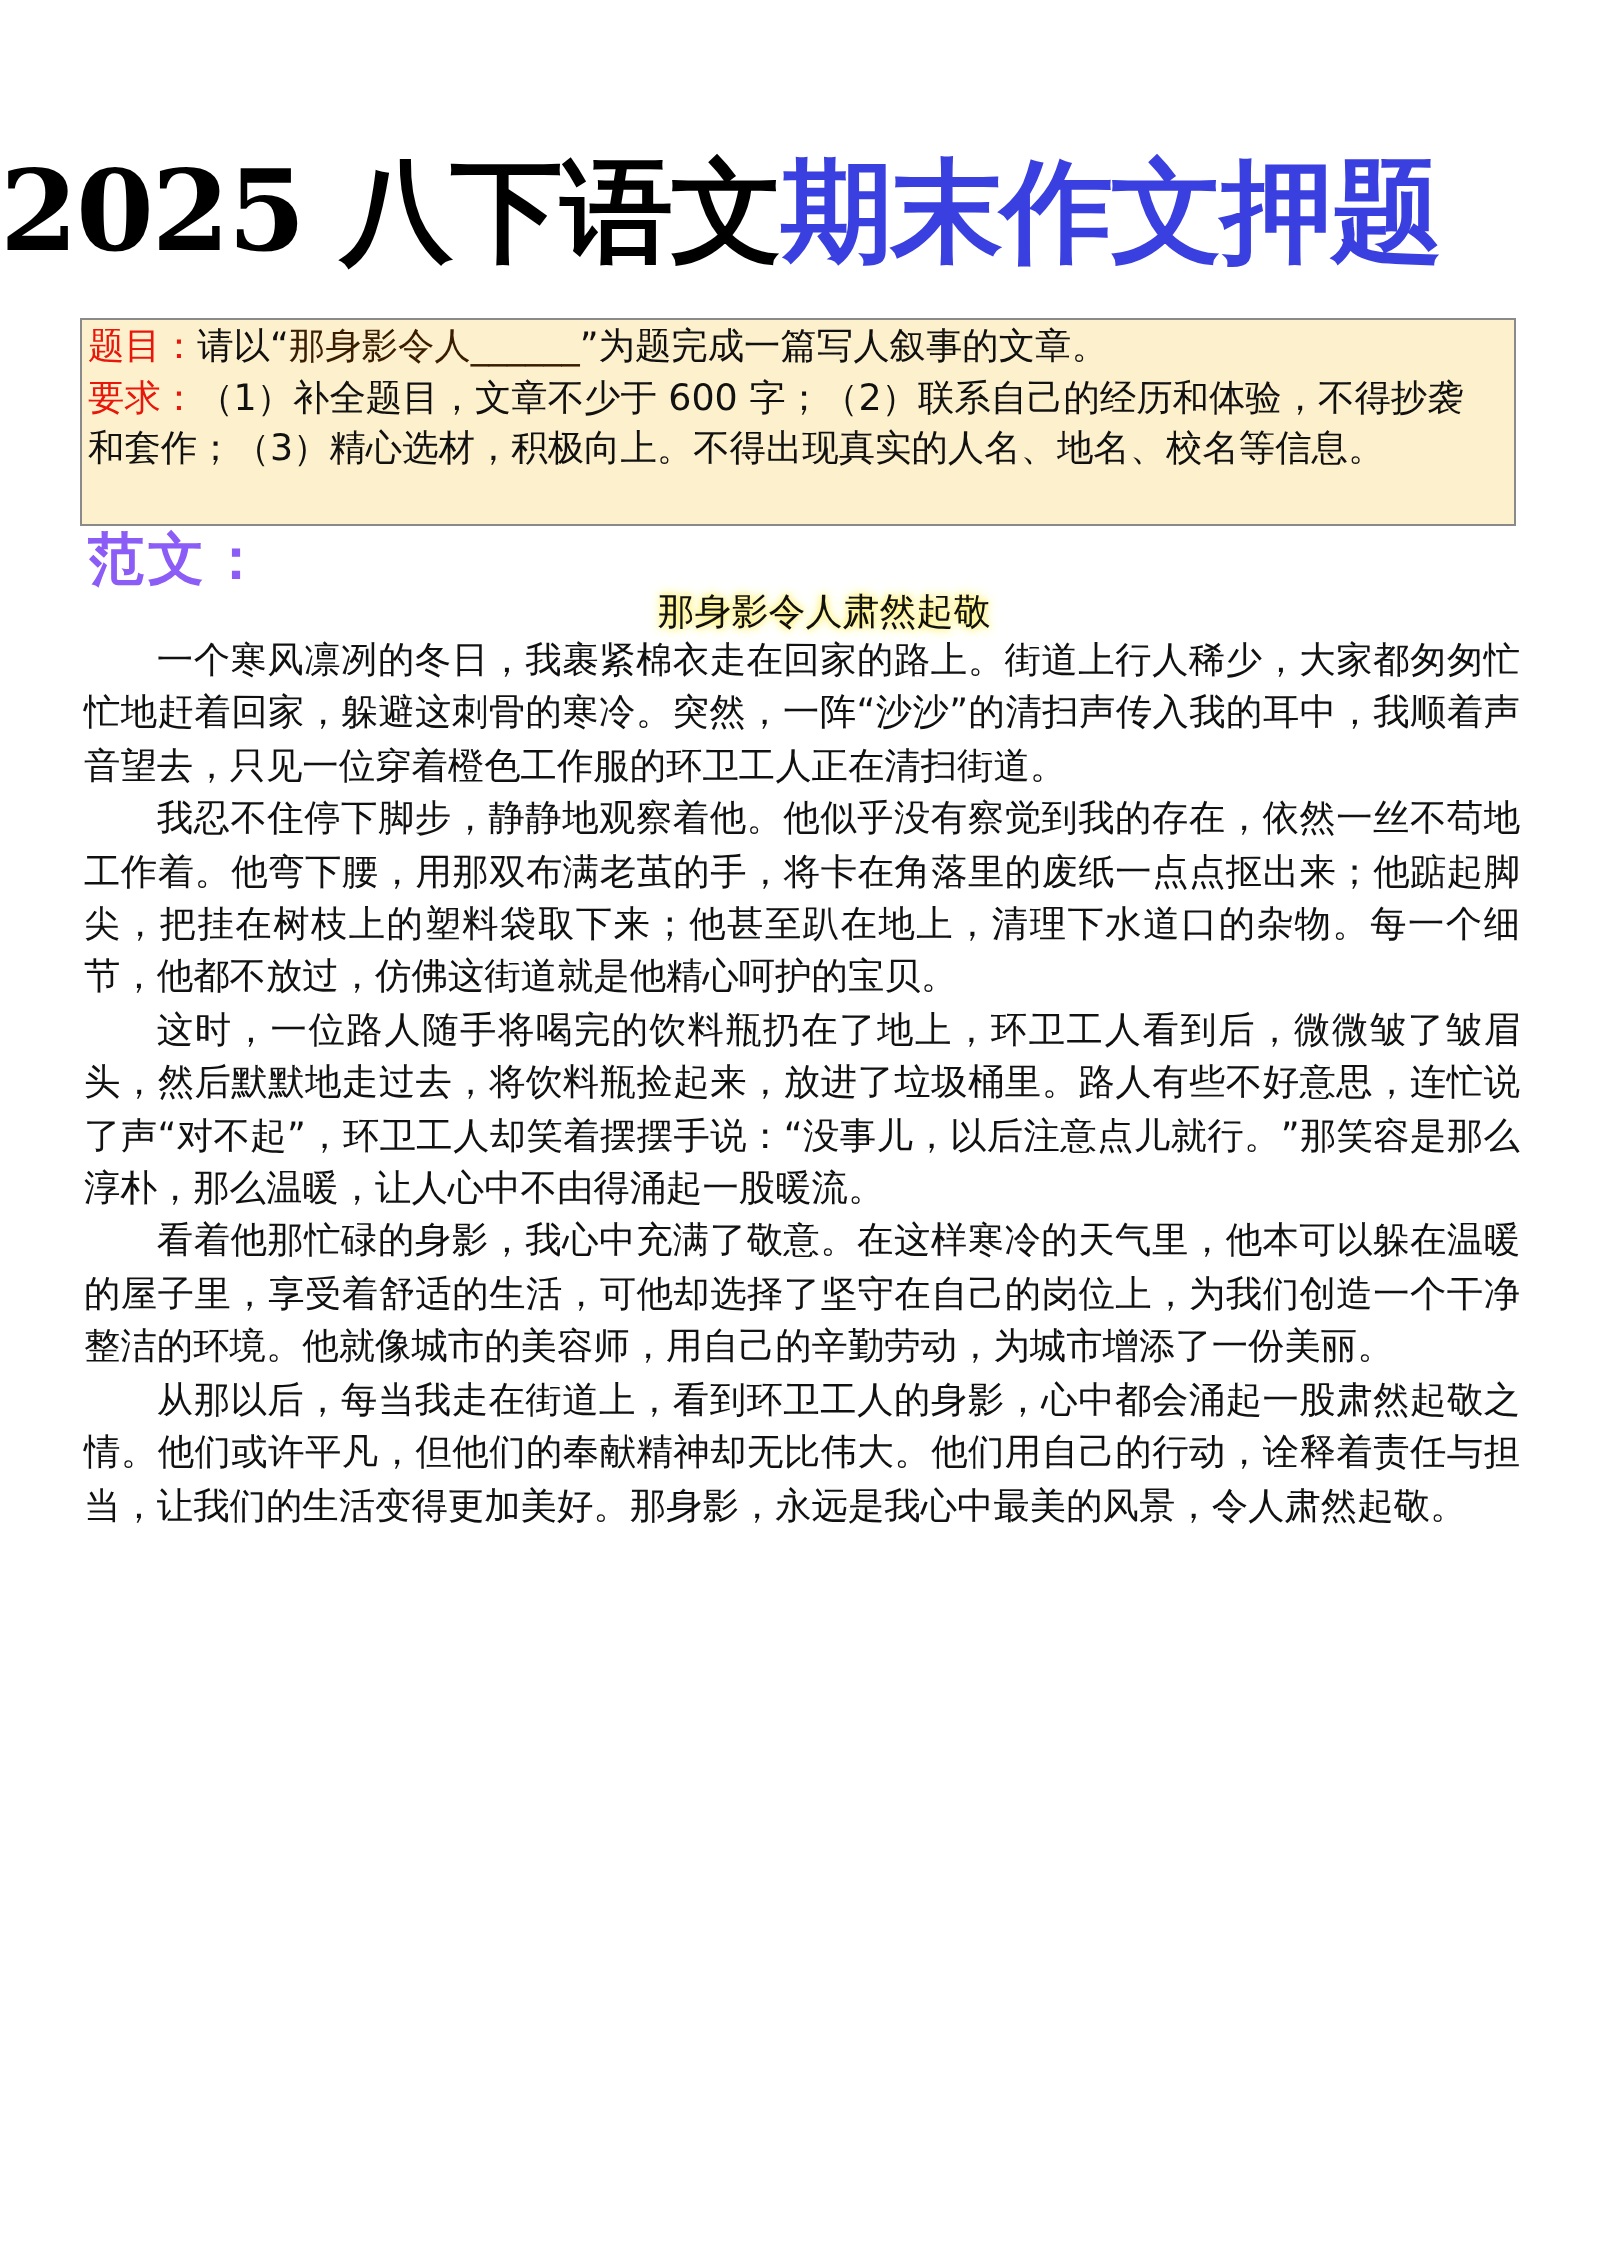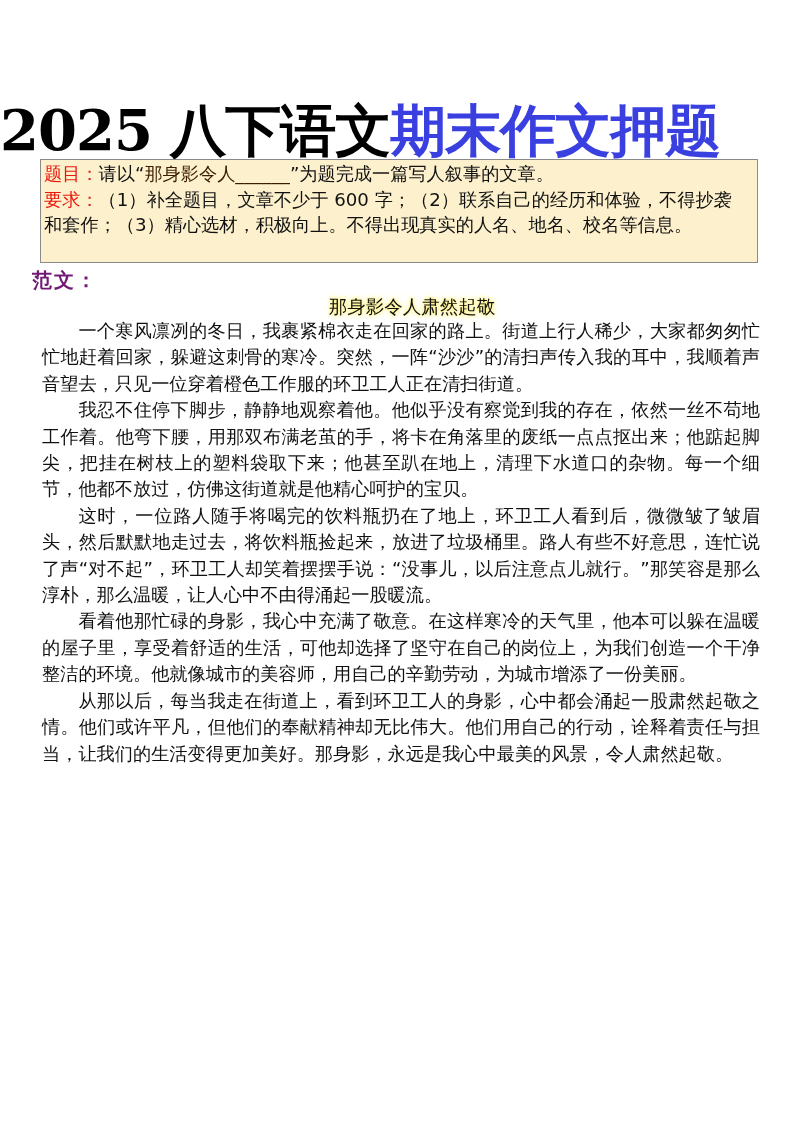--- a/index.html
+++ b/index.html
@@ -5,39 +5,38 @@
     * { box-sizing: border-box; margin: 0; padding: 0; }
     html, body { width: 800px; height: 1131px; background: #ffffff; overflow: hidden; }
     body { position: relative; font-family: "DejaVu Sans", "Liberation Sans", sans-serif; color: #111111; }
 
     .page-title {
       position: absolute; top: 66px; left: 0; width: 707px;
       text-align: center; white-space: nowrap;
       font-family: "DejaVu Serif", "Liberation Serif", serif;
       font-weight: bold; font-size: 56px; line-height: 80px;
       letter-spacing: -1px;
-      margin-top: 24px;
     }
     .page-title .part-black { color: #000000; }
     .page-title .part-blue { color: #3a3fe0; }
 
     .prompt-box {
       position: absolute; top: 159px; left: 40px; width: 718px; height: 104px;
       background: #fdf0cc; border: 1.5px solid #8a8a8a;
       padding: 1px 20px 0 3px;
       font-size: 18.2px; line-height: 25.5px; color: #111;
     }
     .prompt-box .label { color: #e8170c; }
     .prompt-box .topic-word { color: #3a1d00; }
 
     .sample-label {
-      position: absolute; top: 264px; left: 32px;
+      position: absolute; top: 264px; left: 44px;
       font-family: "DejaVu Serif", "Liberation Serif", serif;
-      font-weight: bold; font-size: 20px; line-height: 32px;
-      color: #701a75; letter-spacing: 2px;
+      font-weight: bold; font-size: 28px; line-height: 32px;
+      color: #8b5cf6; letter-spacing: 2px;
     }
 
     .essay-title {
       position: absolute; top: 293px; left: 12px; width: 800px; text-align: center;
       font-size: 18.5px; line-height: 28px; color: #111;
     }
     .essay-title span {
       text-shadow: 0 0 3px #fff27a, 0 0 5px #fff27a, 0 0 7px #fff6a8;
     }
 

